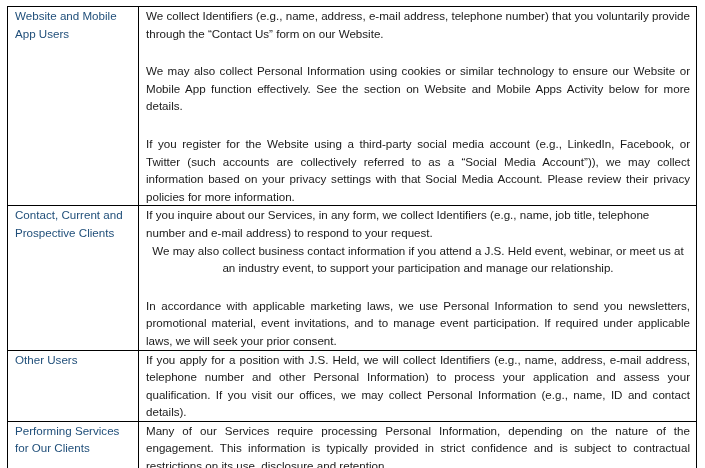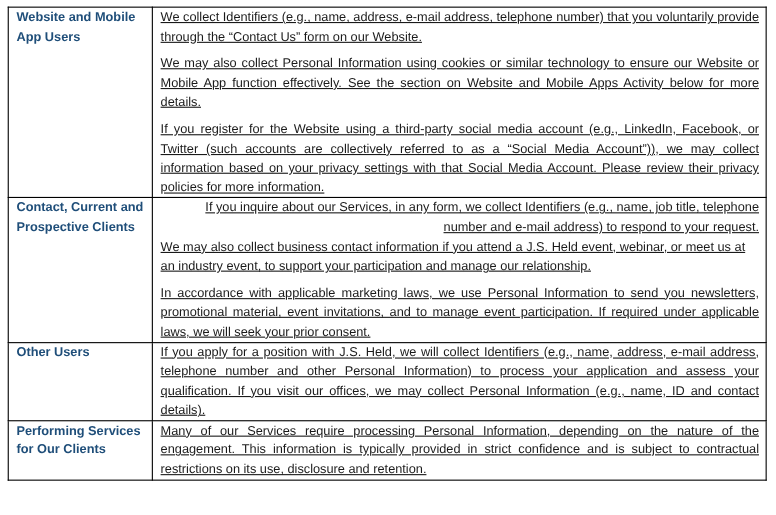--- a/index.html
+++ b/index.html
@@ -26,31 +26,30 @@
     border: 1px solid #000000;
     vertical-align: top;
     padding: 0 6px 0 7px;
     font-size: 11.6px;
     line-height: 17.6px;
     color: #1a1a1a;
   }
   .doc-table td.cat {
     width: 121px;
     color: #1f4e79;
-    font-weight: bold;
+    font-weight: normal;
     padding-left: 7px;
     padding-right: 2px;
   }
   .para {
     text-align: justify;
     margin: 0;
-    text-decoration: underline;
   }
   .para.gap {
-    margin-top: 7px;
+    margin-top: 20px;
   }
 </style>
 </head>
 <body>
 
 <table class="doc-table">
   <tbody>
 
     <tr>
       <td class="cat">
@@ -61,22 +60,22 @@
         <p class="para gap">We may also collect Personal Information using cookies or similar technology to ensure our Website or Mobile App function effectively. See the section on Website and Mobile Apps Activity below for more details.</p>
         <p class="para gap">If you register for the Website using a third-party social media account (e.g., LinkedIn, Facebook, or Twitter (such accounts are collectively referred to as a “Social Media Account”)), we may collect information based on your privacy settings with that Social Media Account.  Please review their privacy policies for more information.</p>
       </td>
     </tr>
 
     <tr>
       <td class="cat">
         <span>Contact, Current and Prospective Clients</span>
       </td>
       <td>
-        <p class="para" style="text-align:right">If you inquire about our Services, in any form, we collect Identifiers (e.g., name, job title, telephone number and e-mail address) to respond to your request.</p>
-        <p class="para" style="text-align:left">We may also collect business contact information if you attend a J.S. Held event, webinar, or meet us at an industry event, to support your participation and manage our relationship.</p>
+        <p class="para" style="text-align:left">If you inquire about our Services, in any form, we collect Identifiers (e.g., name, job title, telephone number and e-mail address) to respond to your request.</p>
+        <p class="para" style="text-align:center">We may also collect business contact information if you attend a J.S. Held event, webinar, or meet us at an industry event, to support your participation and manage our relationship.</p>
         <p class="para gap">In accordance with applicable marketing laws, we use Personal Information to send you newsletters, promotional material, event invitations, and to manage event participation. If required under applicable laws, we will seek your prior consent.</p>
       </td>
     </tr>
 
     <tr>
       <td class="cat">
         <span>Other Users</span>
       </td>
       <td>
         <p class="para">If you apply for a position with J.S. Held, we will collect Identifiers (e.g., name, address, e-mail address, telephone number and other Personal Information) to process your application and assess your qualification. If you visit our offices, we may collect Personal Information (e.g., name, ID and contact details).</p>

